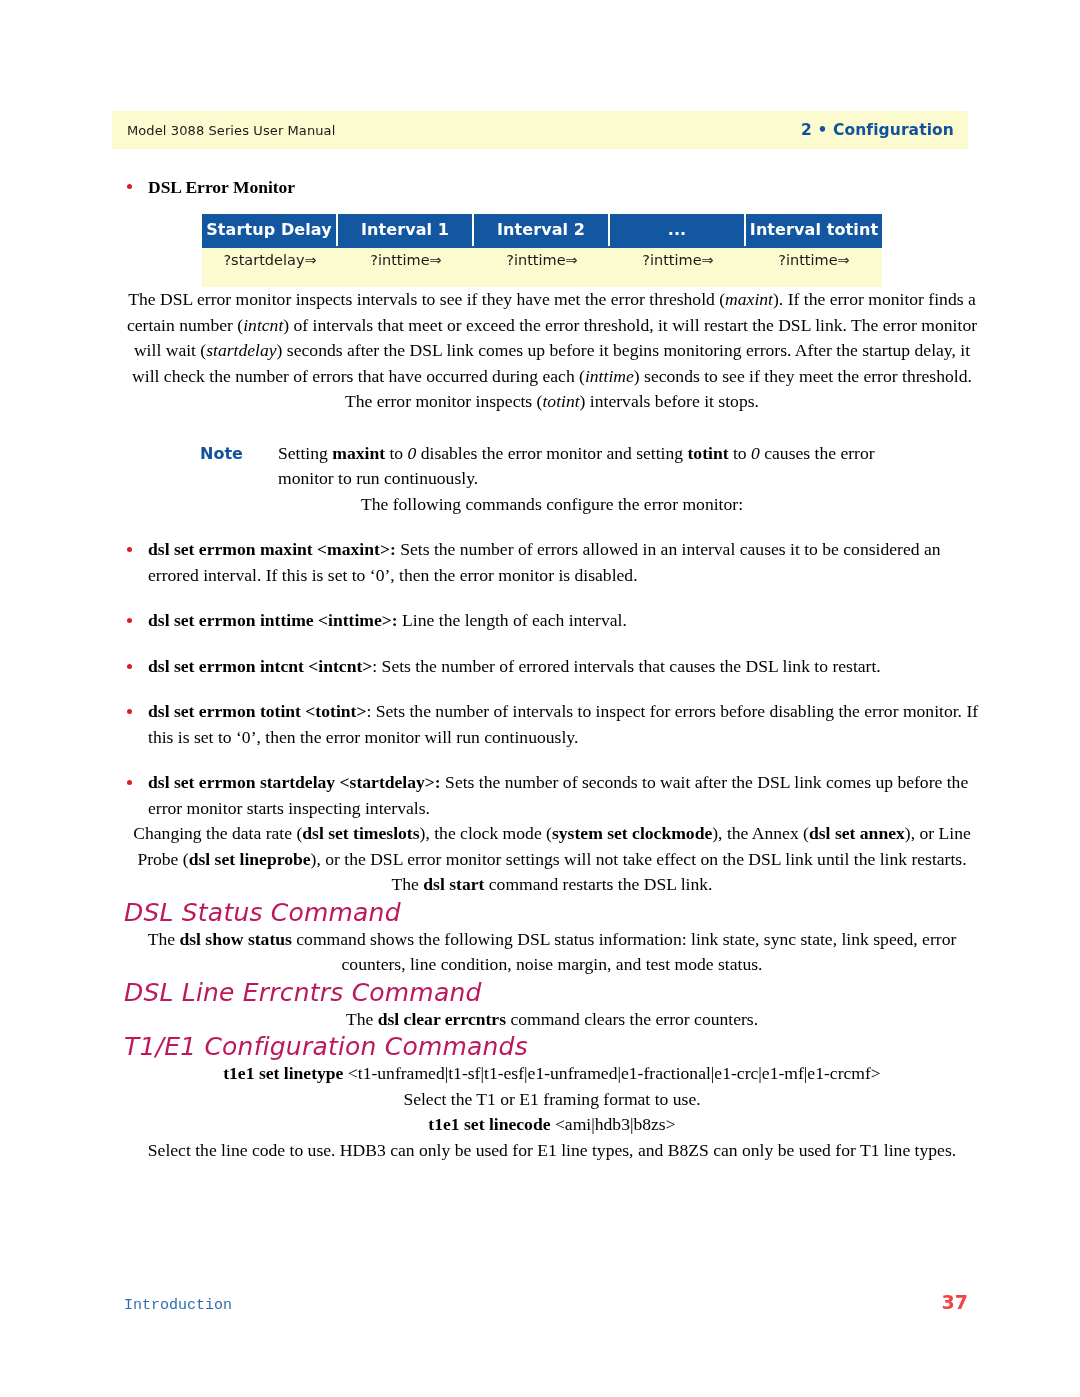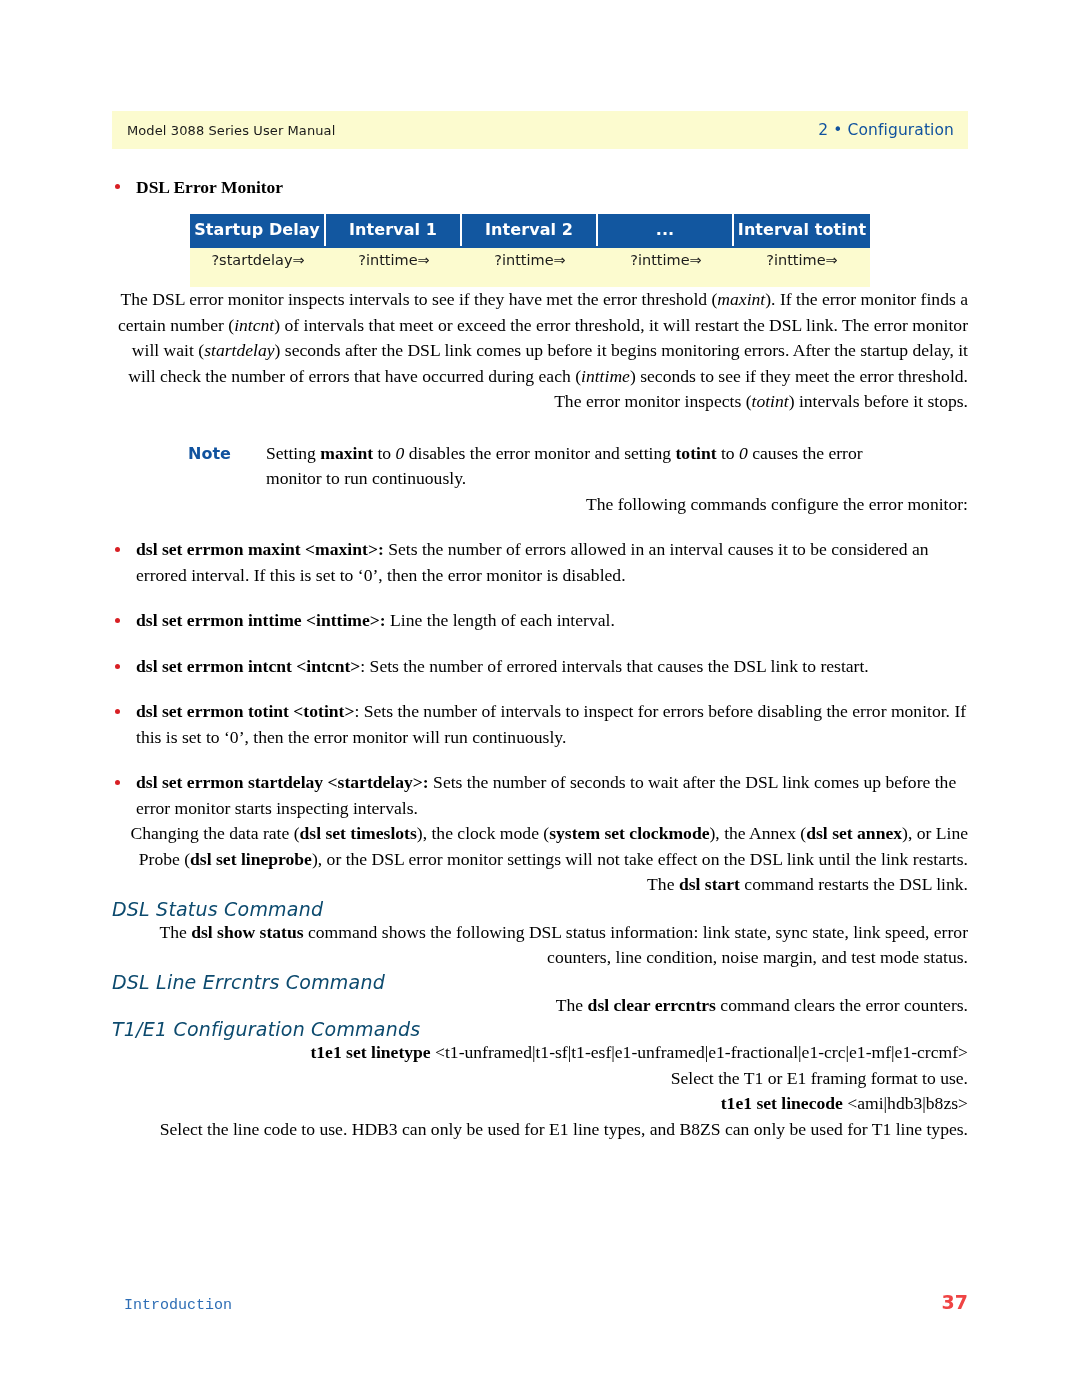--- a/index.html
+++ b/index.html
@@ -40,30 +40,30 @@
   .header-left {
     font-family: "DejaVu Sans", sans-serif;
     font-size: 13px;
     color: #1a1a1a;
     letter-spacing: 0.1px;
     white-space: nowrap;
   }
   .header-right {
     font-family: "DejaVu Sans", sans-serif;
     font-size: 15.5px;
-    font-weight: normal;
+    font-weight: bold;
     color: #10529e;
     letter-spacing: 0.1px;
     white-space: nowrap;
   }
 
   
   .content {
     position: absolute;
-    left: 112px;
+    left: 124px;
     top: 176px;
     width: 856px;
   }
 
   
   .bullet-head {
     position: relative;
     padding-left: 24px;
     font-weight: bold;
     font-size: 17.5px;
@@ -111,21 +111,21 @@
     color: #1a1a1a;
     padding: 4px 2px 19px 2px;
     border-top: 2px solid #1257a0;
   }
 
   
   p.body {
     font-size: 17.6px;
     line-height: 25.5px;
     margin: 0;
-    text-align: right;
+    text-align: center;
   }
   .gap-22 { margin-top: 22px; }
   .gap-14 { margin-top: 14px; }
   .gap-26 { margin-top: 26px; }
   .gap-30 { margin-top: 30px; }
   .gap-34 { margin-top: 34px; }
 
   em.it { font-style: italic; }
   b.bd  { font-weight: bold; }
 
@@ -157,22 +157,22 @@
     line-height: 25.5px;
     margin-top: 20px;
   }
   .cmd-item .dot { top: 10px; }
 
   
   h3.sub {
     font-family: "DejaVu Sans", sans-serif;
     font-style: italic;
     font-weight: normal;
-    font-size: 19px;
-    color: #0c4a6e;
+    font-size: 25px;
+    color: #be185d;
     margin: 0;
     letter-spacing: 0.2px;
   }
 
   
   .footer {
     position: absolute;
     left: 124px;
     top: 1291px;
     width: 844px;

